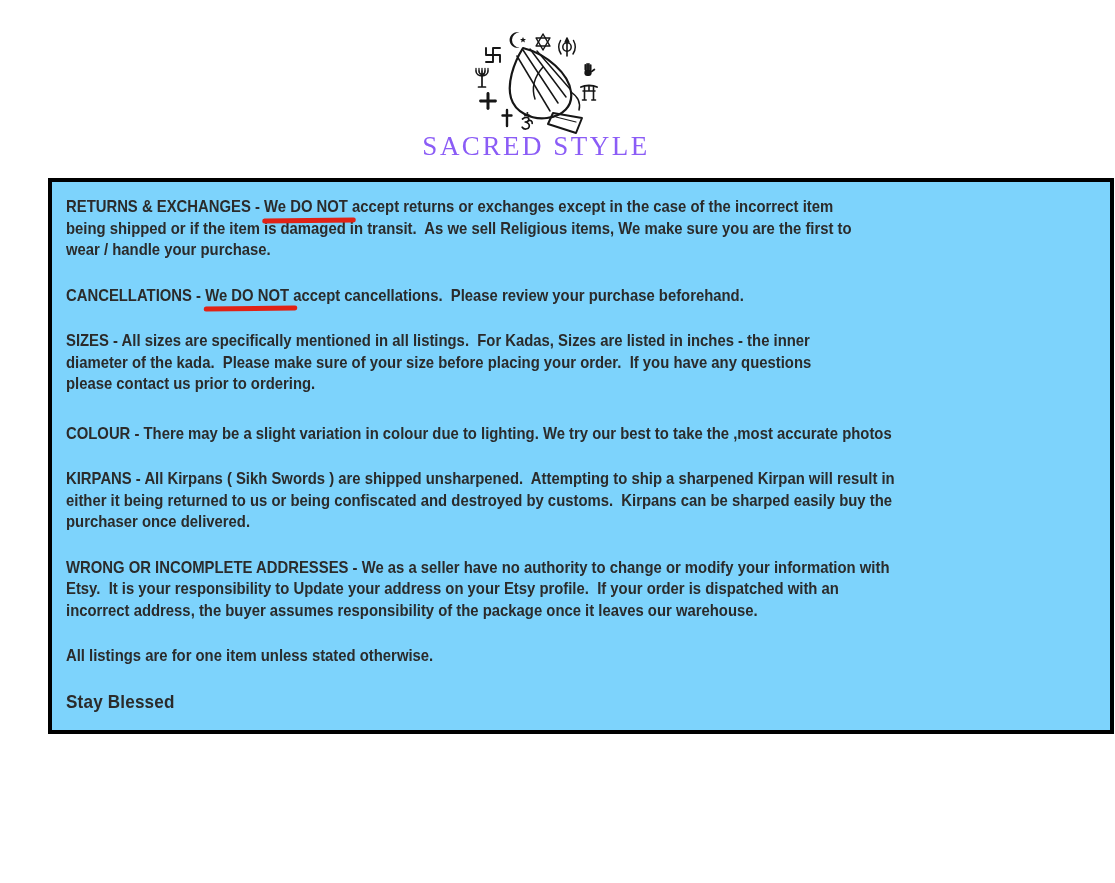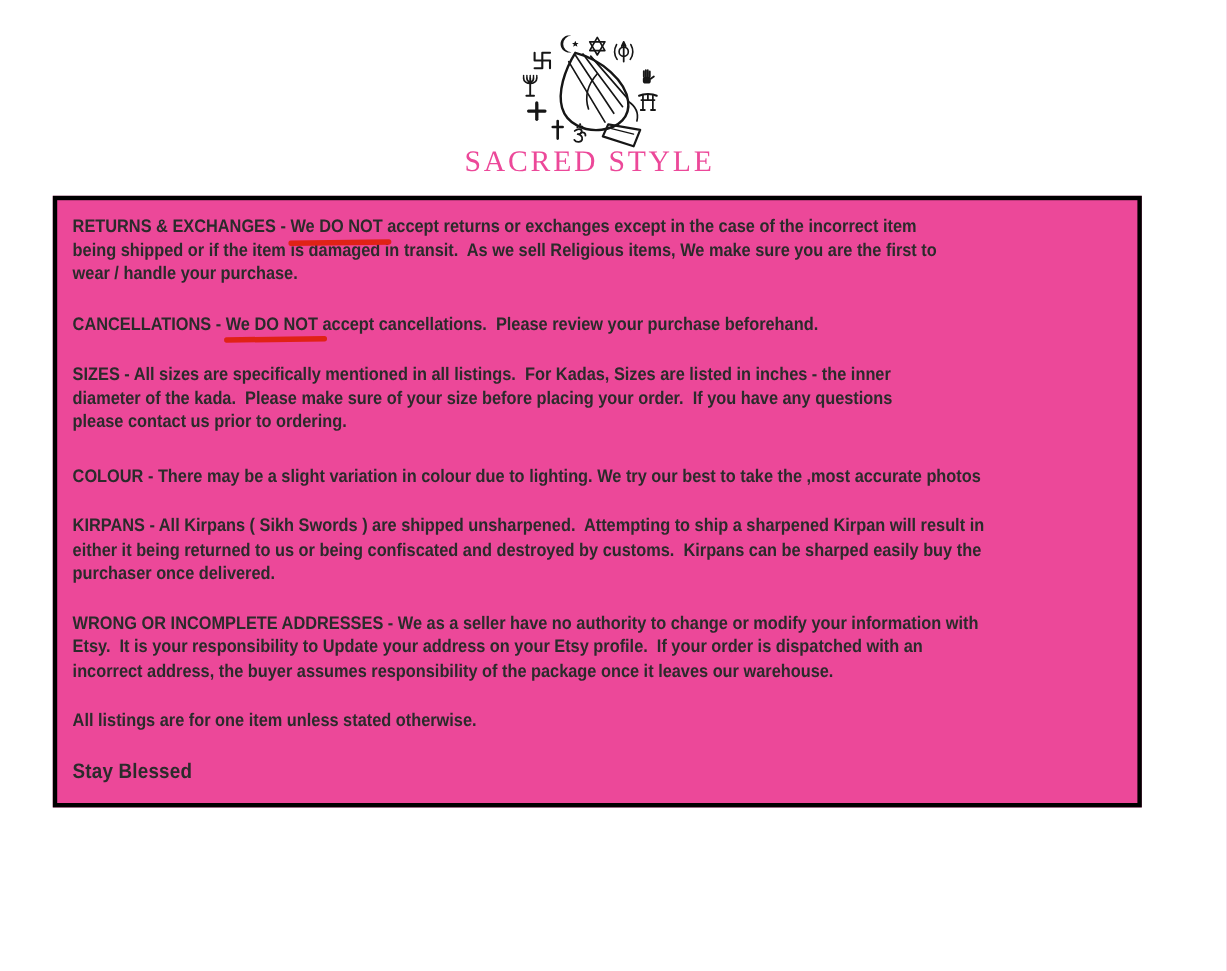--- a/index.html
+++ b/index.html
@@ -3,25 +3,25 @@
 <meta charset="utf-8">
 <style>
   html,body{margin:0;padding:0;background:#ffffff;}
   body{width:1115px;height:883px;position:relative;font-family:"Liberation Sans",sans-serif;overflow:hidden;}
   .page{position:absolute;inset:0;background:#fff;}
 
   
   .logo{position:absolute;left:455px;top:22px;width:170px;height:115px;}
   .wordmark{position:absolute;left:355px;top:131px;width:362px;text-align:center;
             font-family:"Liberation Serif",serif;font-size:27px;letter-spacing:2.5px;
-            color:#ec4899;font-weight:500;white-space:pre;}
+            color:#8b5cf6;font-weight:500;white-space:pre;}
 
   
-  .policy-box{position:absolute;left:48px;top:178px;width:990px;height:556px;
-              box-sizing:border-box;border:4px solid #000;padding:14px;background:#ec4899;overflow:hidden;}
+  .policy-box{position:absolute;left:48px;top:178px;width:1066px;height:556px;
+              box-sizing:border-box;border:4px solid #000;padding:14px;background:#7dd3fc;overflow:hidden;}
   .text-scale{transform:scaleX(0.9);transform-origin:0 0;width:1055px;}
   .para{margin:0 0 24px 0;font-size:16.5px;line-height:21.5px;font-weight:700;color:#2b2b2b;}
   .para.gap-lg{margin-bottom:28px;}
   .para.last{margin-bottom:0;}
   .line{display:block;white-space:pre;}
   .signoff{font-size:19px;letter-spacing:.2px;}
 
   
   .u-red{position:relative;display:inline-block;}
   .u-red::after{content:"";position:absolute;left:-2px;right:-9px;bottom:-5px;height:5px;

